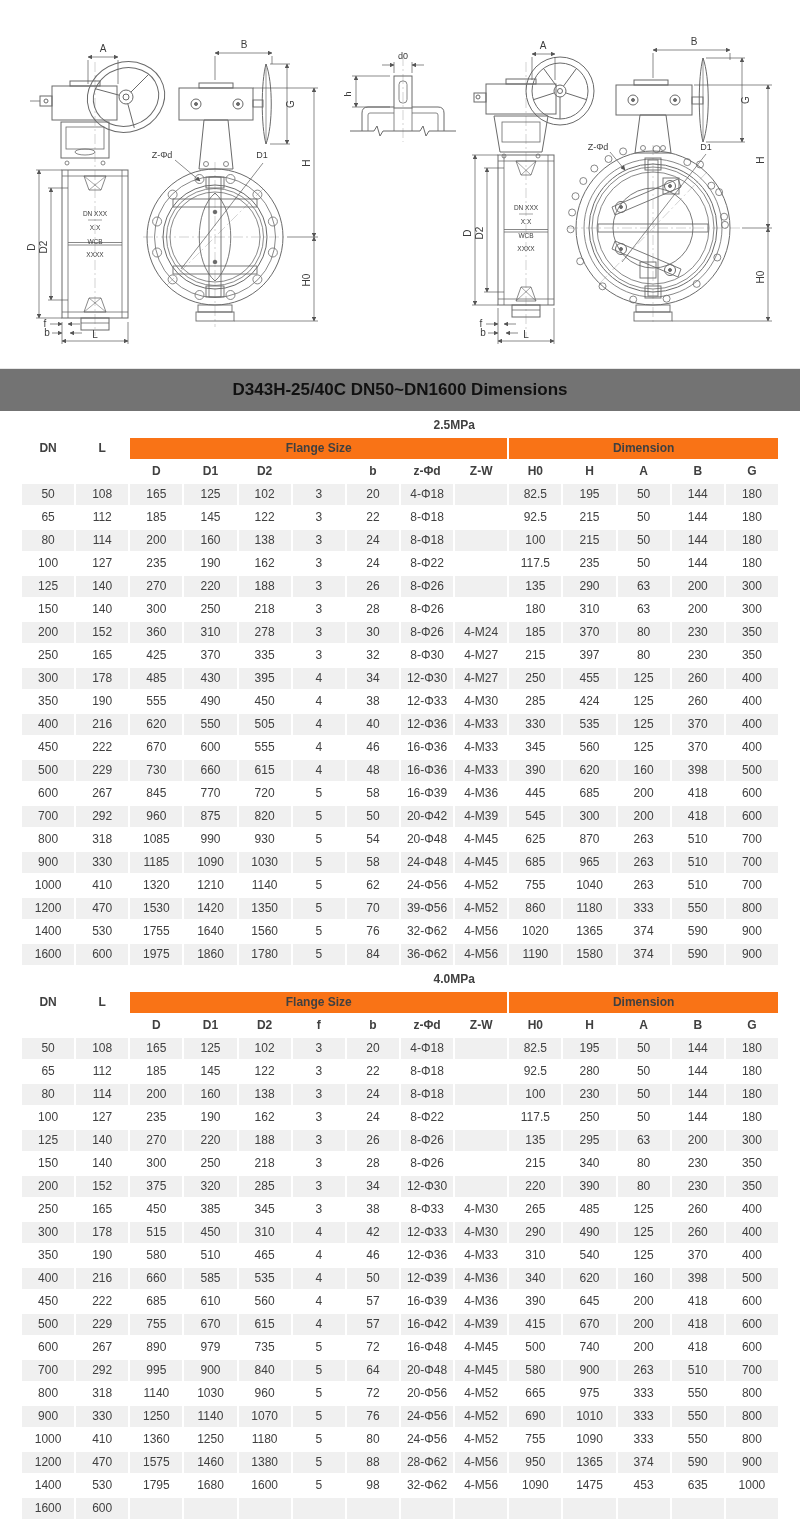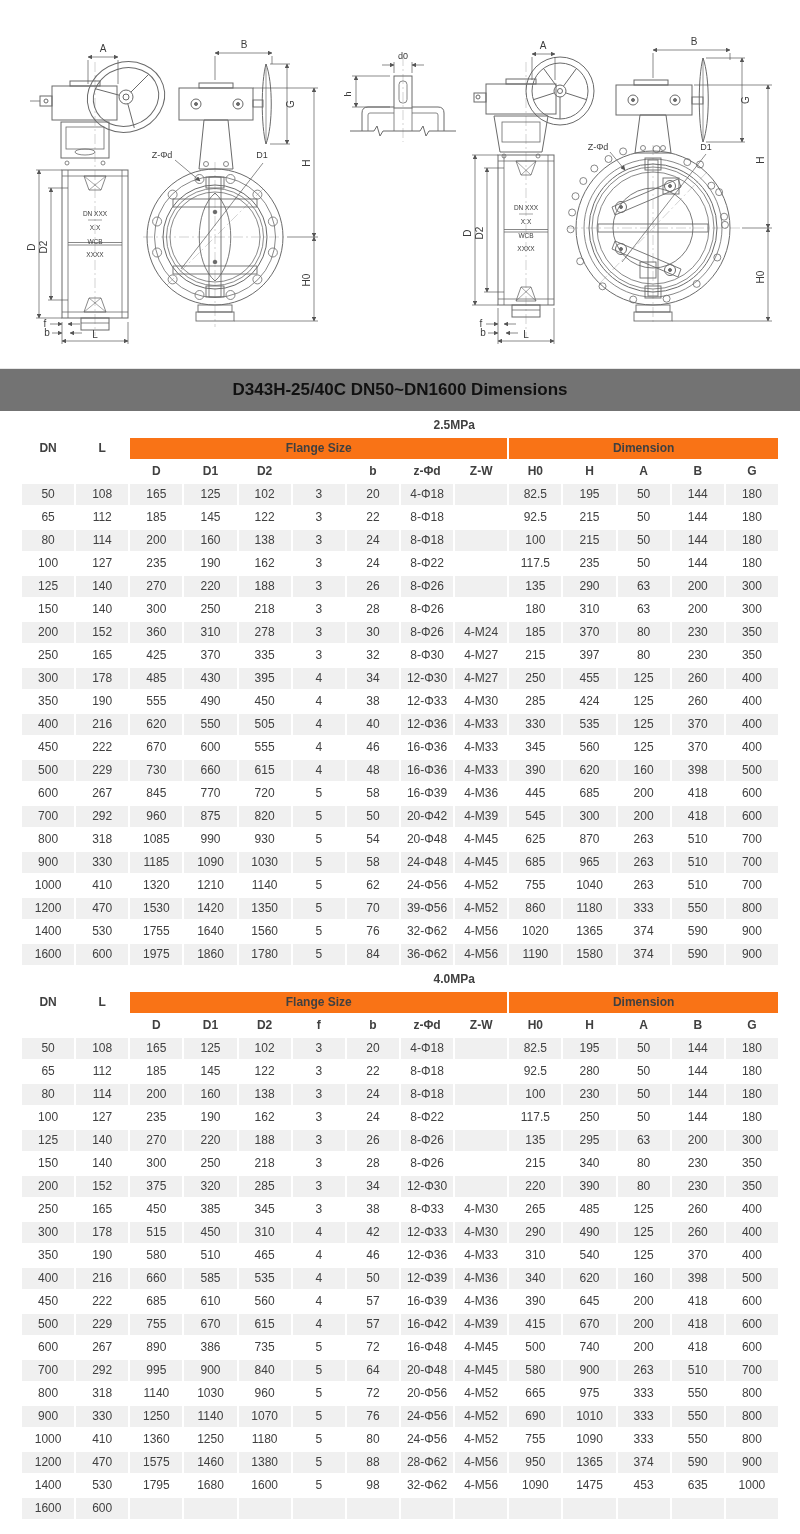--- a/index.html
+++ b/index.html
@@ -971,21 +971,21 @@
           <td>415</td>
           <td>670</td>
           <td>200</td>
           <td>418</td>
           <td>600</td>
         </tr>
         <tr>
           <td>600</td>
           <td>267</td>
           <td>890</td>
-          <td>386</td>
+          <td>979</td>
           <td>735</td>
           <td>5</td>
           <td>72</td>
           <td>16-Φ48</td>
           <td>4-M45</td>
           <td>500</td>
           <td>740</td>
           <td>200</td>
           <td>418</td>
           <td>600</td>

